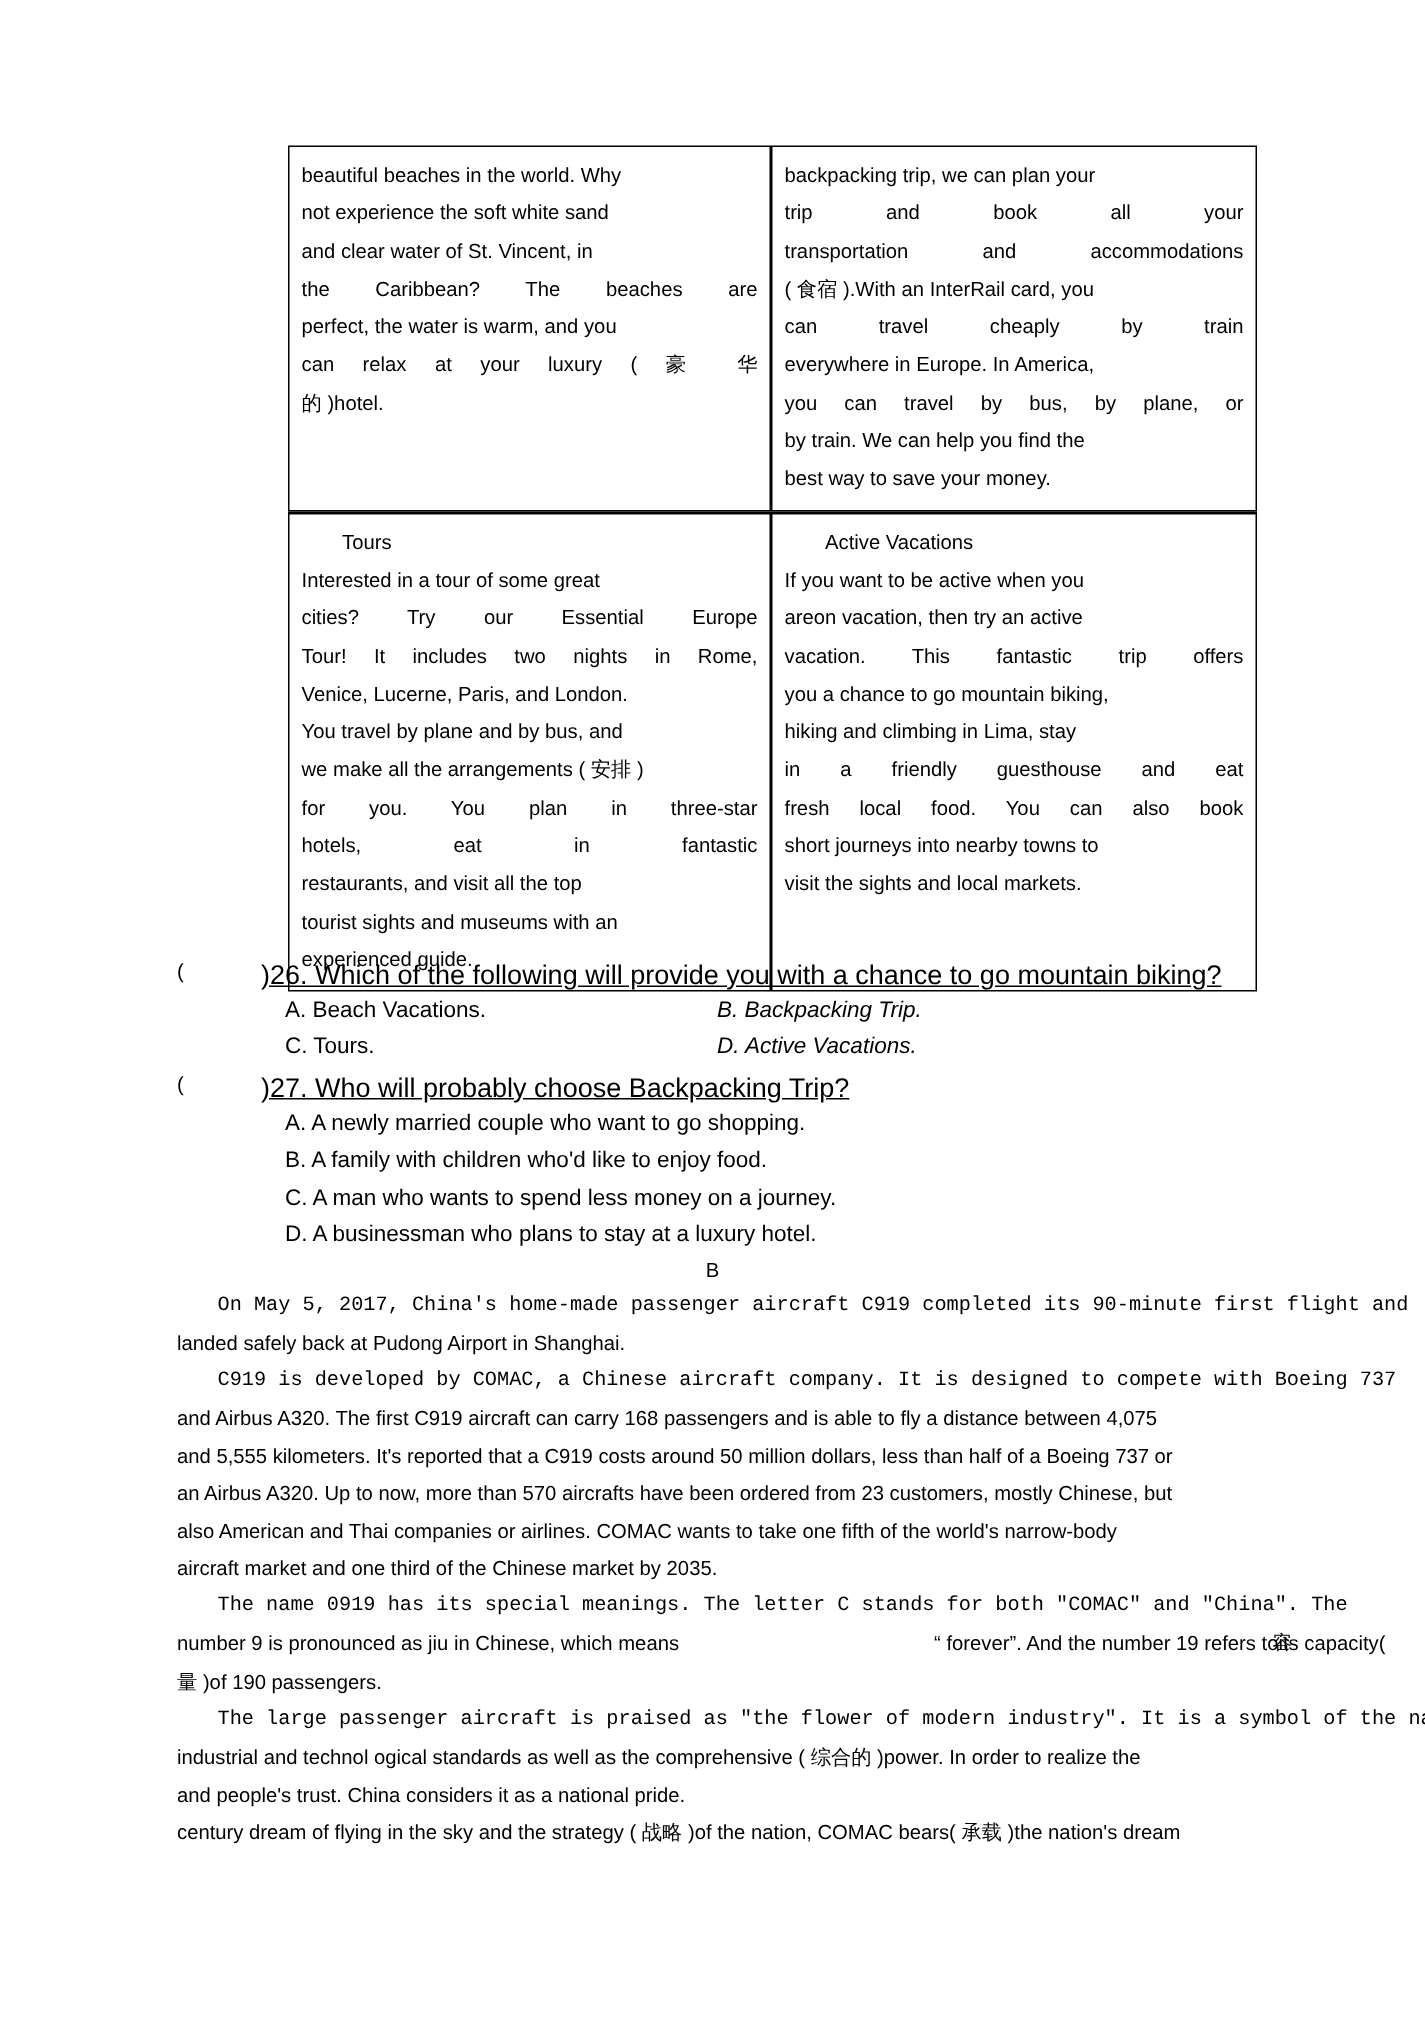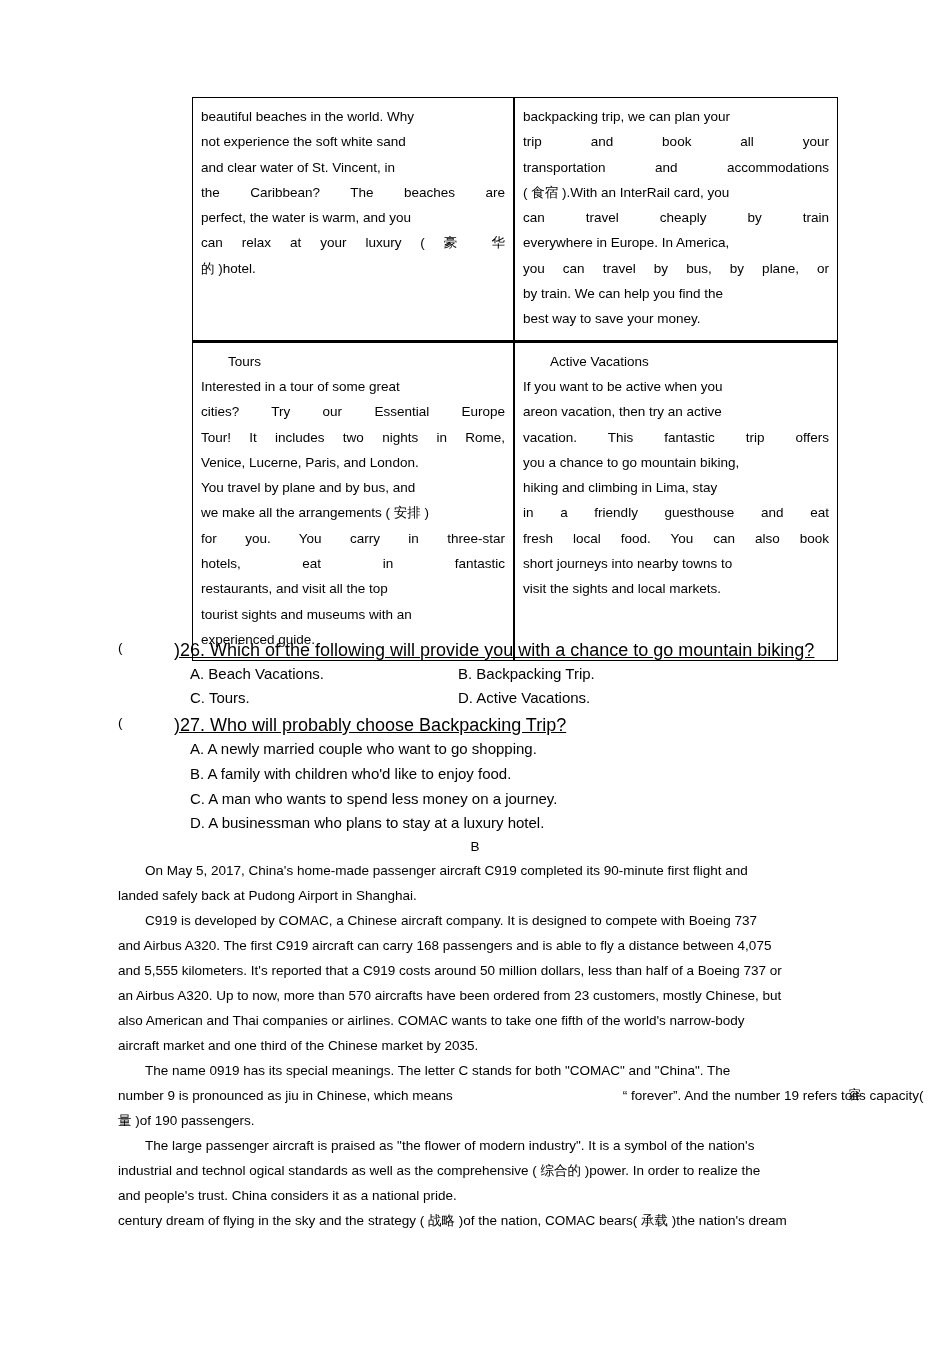--- a/index.html
+++ b/index.html
@@ -68,21 +68,21 @@
   }
   .cn { font-family: "DejaVu Sans", sans-serif; font-size: 13px; }
   .q-paren { position: absolute; left: 118px; font-size: 13.5px; }
   .q-text  { position: absolute; left: 174px; font-size: 18px; white-space: nowrap; text-decoration: underline; }
   .q-opt {
     position: absolute;
     font-size: 15px;
     white-space: nowrap;
   }
   .opt-col-a { left: 190px; }
-  .opt-col-b { left: 458px; }
+  .opt-col-b { left: 478px; font-style: italic; }
 
   .section-label {
     position: absolute;
     left: 0;
     width: 950px;
     text-align: center;
     font-size: 13.5px;
   }
   .section-label > span { position: relative; left: 0px; }
 
@@ -92,21 +92,21 @@
     left: 118px;
     width: 718px;
     font-size: 13.5px;
     line-height: 25px;
   }
   .pline {
     display: block;
     white-space: nowrap;
     position: relative;
   }
-  .indent { padding-left: 27px; }
+  .indent { padding-left: 27px; font-family: Liberation Mono, monospace; }
   .gap-wide { display: inline-block; width: 170px; }
   .overlap-cn {
     display: inline-block;
     width: 0px;
     overflow: visible;
     position: relative;
     left: -4px;
     top: -1px;
   }
 </style>
@@ -141,21 +141,21 @@
       </tr>
       <tr class="row-2">
         <td class="cell-left">
           <span class="cell-title">Tours</span>
           <span class="nline">Interested in a tour of some great</span>
           <span class="jline">cities? Try our Essential Europe</span>
           <span class="jline">Tour! It includes  two nights  in Rome,</span>
           <span class="nline">Venice, Lucerne, Paris, and London.</span>
           <span class="nline">You travel by plane and by bus, and</span>
           <span class="nline cn-mix">we make all the arrangements (        安排 )</span>
-          <span class="jline">for you. You carry in three-star</span>
+          <span class="jline">for you. You plan in three-star</span>
           <span class="jline">hotels, eat in fantastic</span>
           <span class="nline">restaurants, and visit all the top</span>
           <span class="nline">tourist sights and museums with an</span>
           <span class="nline">experienced guide.</span>
         </td>
         <td class="cell-right">
           <span class="cell-title">Active Vacations</span>
           <span class="nline">If you want to be active when you</span>
           <span class="nline">areon vacation, then try an active</span>
           <span class="jline">vacation. This fantastic trip offers</span>

